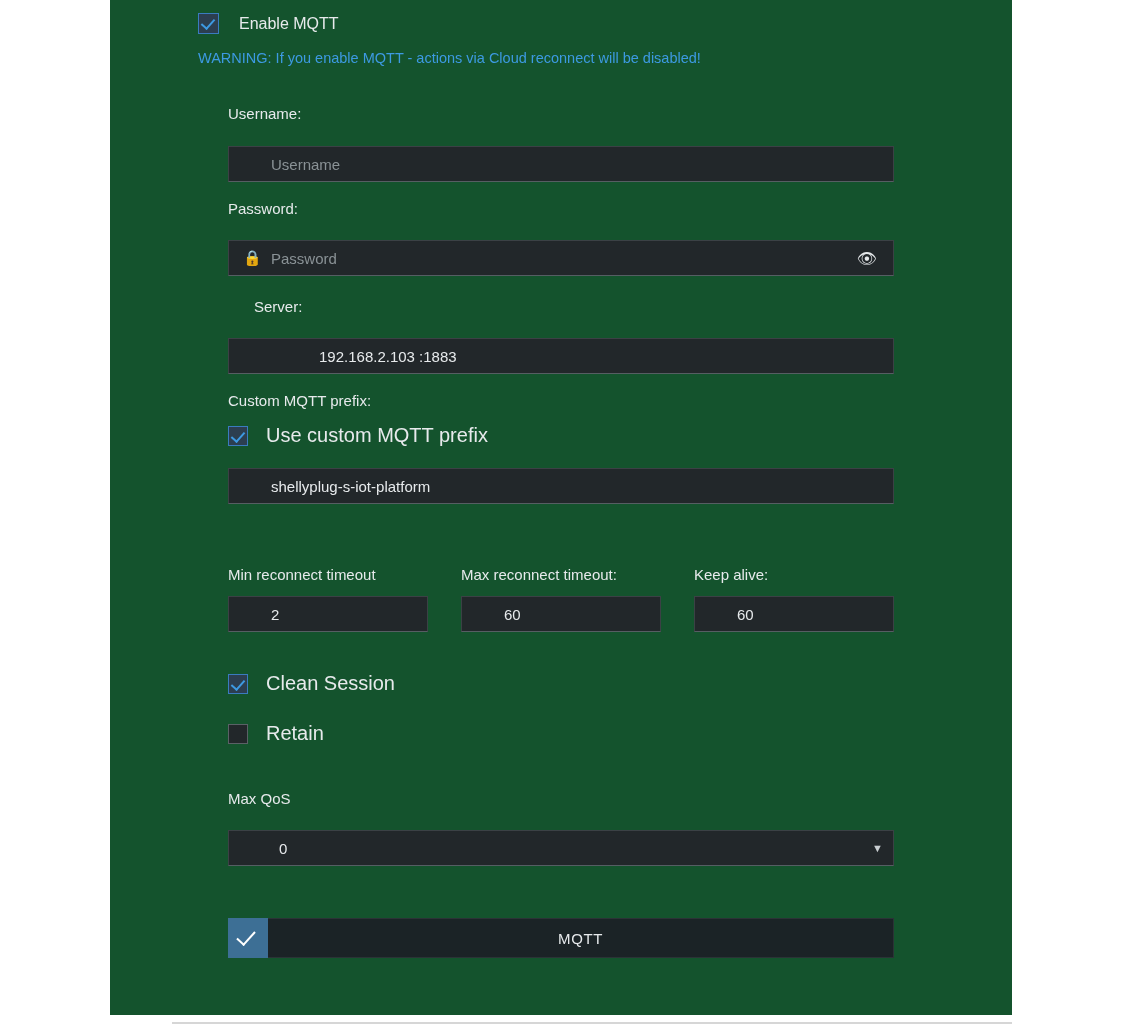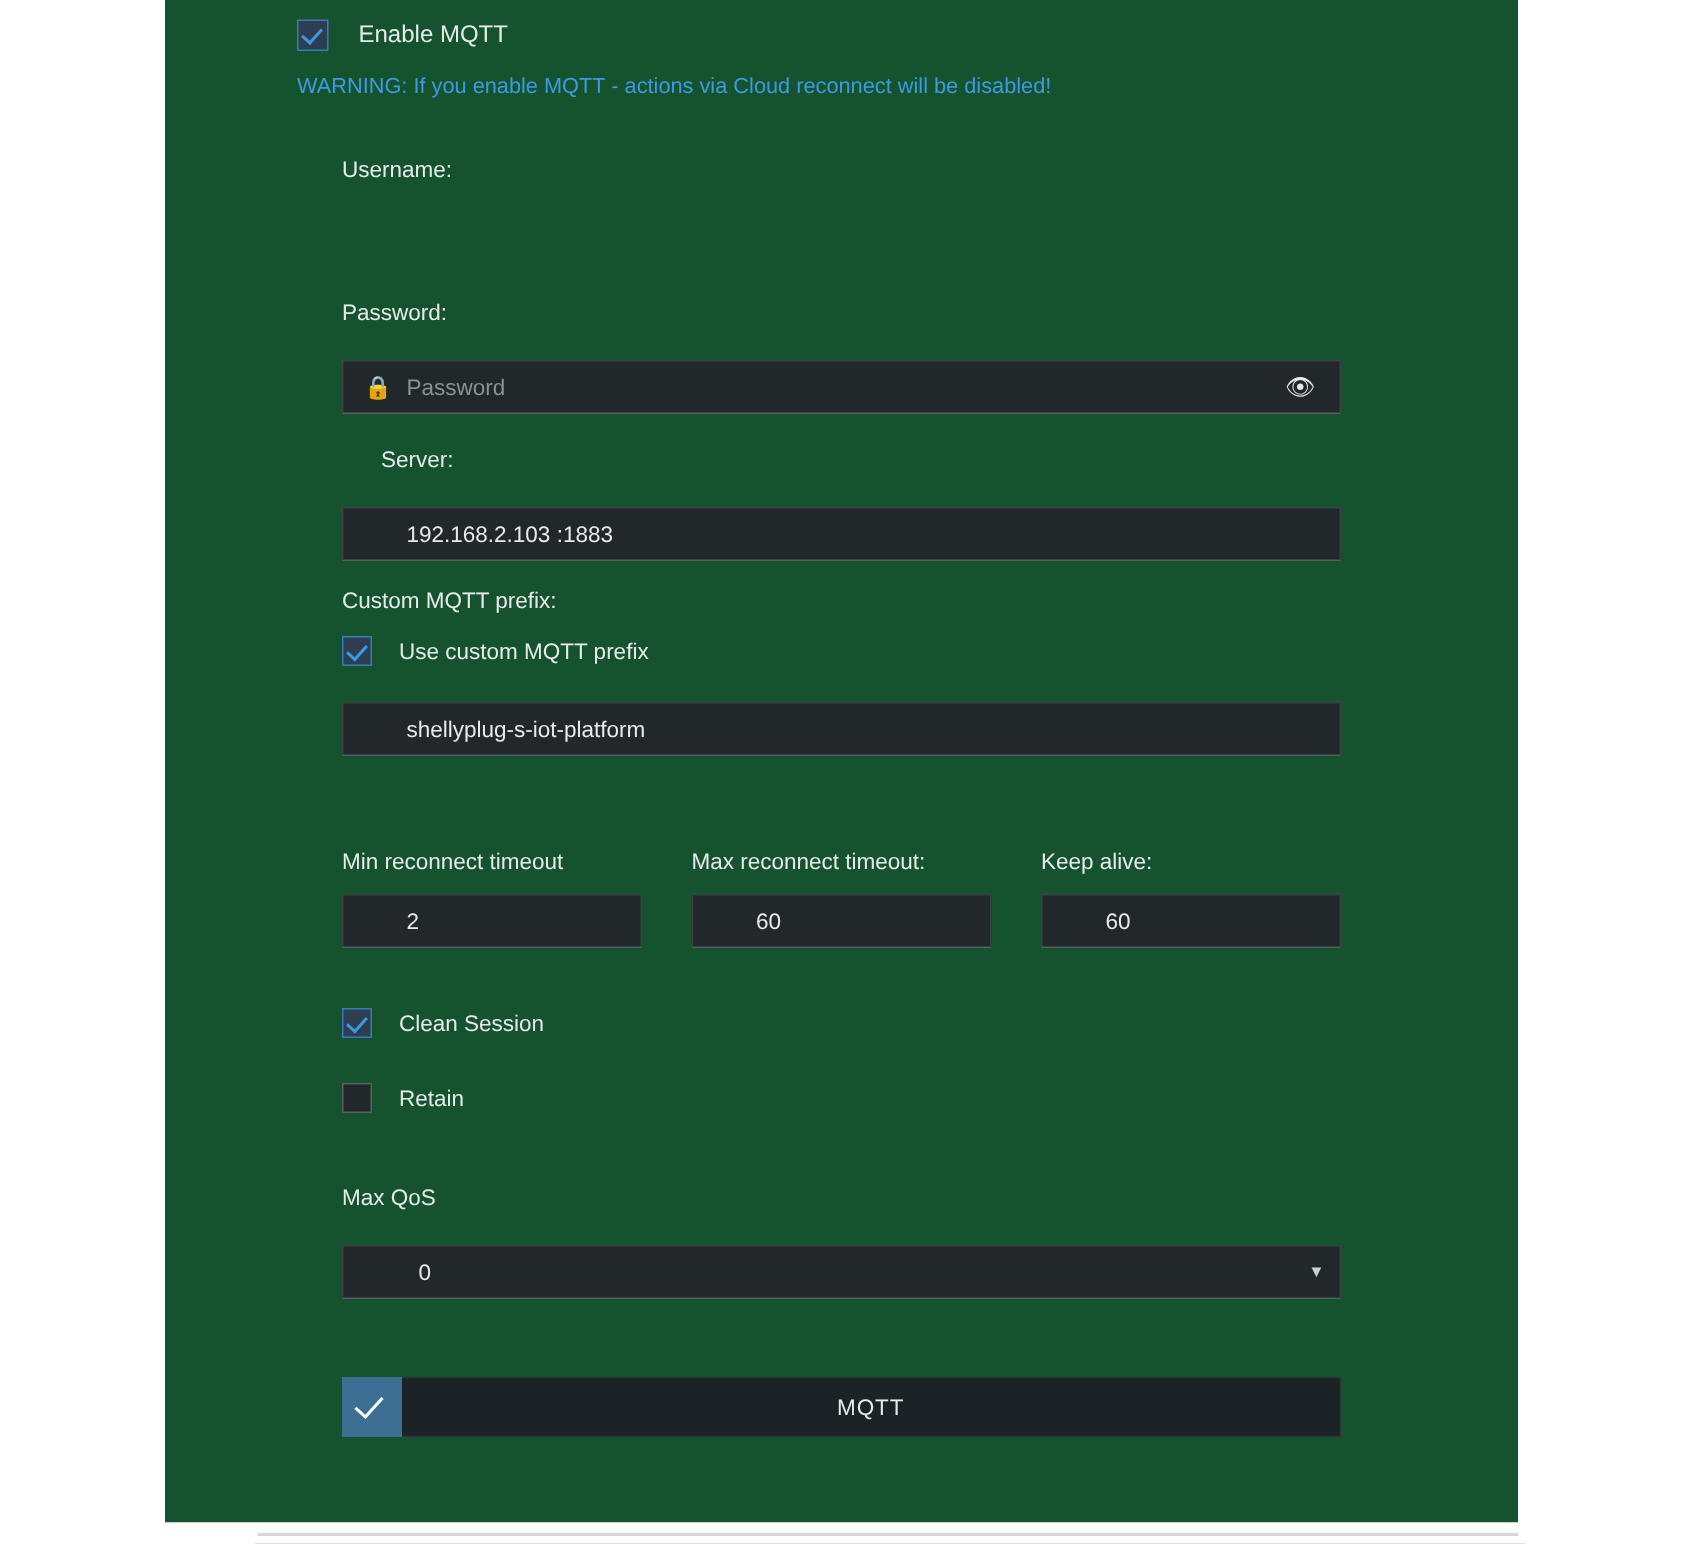--- a/index.html
+++ b/index.html
@@ -79,21 +79,21 @@
     left: 5px;
     top: 2px;
     width: 6px;
     height: 11px;
     border: solid #3d9ae2;
     border-width: 0 2px 2px 0;
     transform: rotate(42deg);
   }
   .cb-label {
     color: #e7eaec;
-    font-size: 15px;
+    font-size: 20px;
     margin-left: 18px;
     white-space: nowrap;
   }
 
   .enable-row {
     position: absolute;
     left: 0px;
     top: 13px;
   }
   .enable-row .cb { width: 21px; height: 21px; }
@@ -153,21 +153,21 @@
   
   .blk { position: absolute; }
 
   #username-label { left: 30px; top: 105px; }
   #username-input { left: 30px; top: 146px; width: 666px; }
 
   #password-label { left: 30px; top: 200px; }
   #password-input { left: 30px; top: 240px; width: 666px; }
 
   #server-label { left: 30px; top: 298px; margin-left: 26px; }
-  #server-input { left: 30px; top: 338px; width: 666px; }
+  #server-input { left: 30px; top: 338px; width: 666px; padding-left: 48px; }
 
   #prefix-label { left: 30px; top: 392px; }
   #prefix-check { left: 30px; top: 424px; }
   #prefix-input { left: 30px; top: 468px; width: 666px; }
 
   #min-label { left: 30px; top: 566px; }
   #min-input { left: 30px; top: 596px; width: 200px; }
   #max-label { left: 263px; top: 566px; }
   #max-input { left: 263px; top: 596px; width: 200px; }
   #keep-label { left: 496px; top: 566px; }
@@ -255,20 +255,24 @@
     <div class="content">
 
       <div class="row enable-row">
         <span class="cb checked"></span>
         <span class="cb-label">Enable MQTT</span>
       </div>
 
       <div class="warning">WARNING: If you enable MQTT - actions via Cloud reconnect will be disabled!</div>
 
       <div class="blk field-label" id="username-label">Username:</div>
+      <div class="blk input-box" id="username-input">
+        <span class="pad-left"></span>
+        <span class="input-text placeholder">Username</span>
+      </div>
 
       <div class="blk field-label" id="password-label">Password:</div>
       <div class="blk input-box" id="password-input">
         <span class="input-icon-left lock-glyph">🔒</span>
         <span class="pad-left"></span>
         <span class="input-text placeholder">Password</span>
         <span class="eye eye-glyph">👁</span>
       </div>
 
       <div class="blk field-label" id="server-label">Server:</div>

